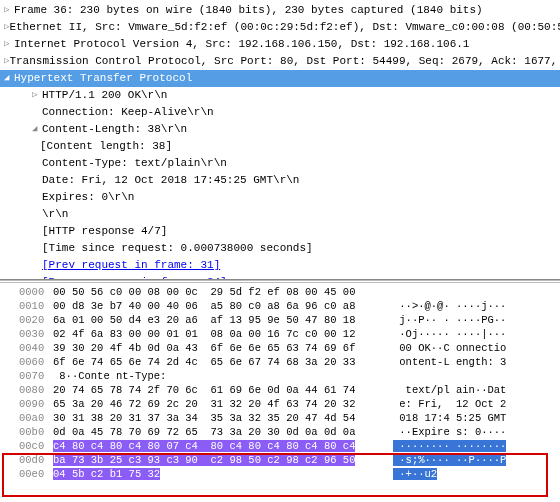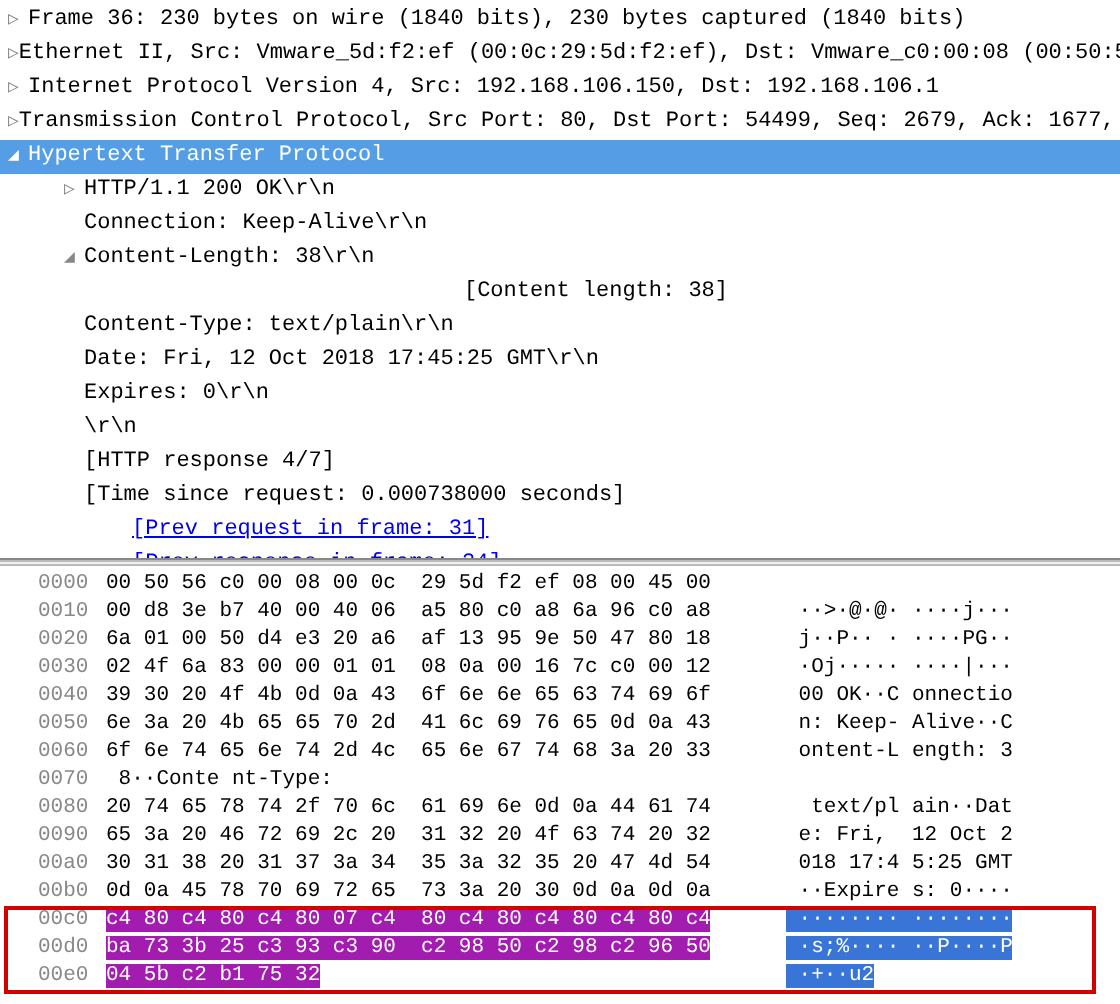--- a/index.html
+++ b/index.html
@@ -21,51 +21,50 @@
   .tree-line {
     white-space: nowrap;
     padding: 1px 4px;
     line-height: 15px;
     display: flex;
     align-items: center;
   }
   .arrow { display: inline-block; width: 10px; color: #888; font-size: 9px; }
   .indent1 { padding-left: 4px; }
   .indent3 { padding-left: 32px; }
-  .indent4 { padding-left: 30px; justify-content: center; }
+  .indent4 { padding-left: 30px; }
   .highlight {
     background: #559ee6;
     color: #fff;
   }
   .link {
     color: #0000ee;
     text-decoration: underline;
     cursor: pointer;
-    margin-left: 24px;
   }
   .divider {
     height: 3px;
     background: linear-gradient(to bottom, #ddd, #fff, #ddd);
     border-top: 1px solid #bbb;
     border-bottom: 1px solid #bbb;
   }
   .hex-pane {
     padding: 2px 19px;
     position: relative;
   }
   .hex-row {
     display: flex;
     white-space: pre;
     line-height: 14px;
     font-size: 10.5px;
   }
   .hex-offset { color: #888; width: 34px; flex-shrink: 0; }
   .hex-bytes { width: 340px; flex-shrink: 0; }
   .hex-ascii { flex: 1; overflow: hidden; }
-  .sel { background: #a21caf; color: #fff; }
+  .sel { background: #8b5cf6; color: #fff; }
   .sel-ascii { background: #3875d6; color: #fff; }
   .red-box {
     position: absolute;
     border: 2px solid #d40000;
     pointer-events: none;
   }
 </style>
 </head>
 <body>
 
@@ -142,21 +141,20 @@
 
 <div class="divider"></div>
 
 <div class="hex-pane">
   <div id="hex-normal">
       <div class="hex-row"><span class="hex-offset">0000</span><span class="hex-bytes">00 50 56 c0 00 08 00 0c  29 5d f2 ef 08 00 45 00 </span></div>
       <div class="hex-row"><span class="hex-offset">0010</span><span class="hex-bytes">00 d8 3e b7 40 00 40 06  a5 80 c0 a8 6a 96 c0 a8 </span><span class="hex-ascii"> ··&gt;·@·@· ····j···</span></div>
       <div class="hex-row"><span class="hex-offset">0020</span><span class="hex-bytes">6a 01 00 50 d4 e3 20 a6  af 13 95 9e 50 47 80 18 </span><span class="hex-ascii"> j··P·· · ····PG··</span></div>
       <div class="hex-row"><span class="hex-offset">0030</span><span class="hex-bytes">02 4f 6a 83 00 00 01 01  08 0a 00 16 7c c0 00 12 </span><span class="hex-ascii"> ·Oj····· ····|···</span></div>
       <div class="hex-row"><span class="hex-offset">0040</span><span class="hex-bytes">39 30 20 4f 4b 0d 0a 43  6f 6e 6e 65 63 74 69 6f </span><span class="hex-ascii"> 00 OK··C onnectio</span></div>
-      <div class="hex-row"><span class="hex-offset">0050</span><span class="hex-bytes">6e 3a 20 4b 65 65 70 2d  41 6c 69 76 65 0d 0a 43 </span><span class="hex-ascii"> n: Keep- Alive··C</span></div>
       <div class="hex-row"><span class="hex-offset">0060</span><span class="hex-bytes">6f 6e 74 65 6e 74 2d 4c  65 6e 67 74 68 3a 20 33 </span><span class="hex-ascii"> ontent-L ength: 3</span></div>
       <div class="hex-row"><span class="hex-offset">0070</span><span class="hex-ascii"> 8··Conte nt-Type:</span></div>
       <div class="hex-row"><span class="hex-offset">0080</span><span class="hex-bytes">20 74 65 78 74 2f 70 6c  61 69 6e 0d 0a 44 61 74 </span><span class="hex-ascii">  text/pl ain··Dat</span></div>
       <div class="hex-row"><span class="hex-offset">0090</span><span class="hex-bytes">65 3a 20 46 72 69 2c 20  31 32 20 4f 63 74 20 32 </span><span class="hex-ascii"> e: Fri,  12 Oct 2</span></div>
       <div class="hex-row"><span class="hex-offset">00a0</span><span class="hex-bytes">30 31 38 20 31 37 3a 34  35 3a 32 35 20 47 4d 54 </span><span class="hex-ascii"> 018 17:4 5:25 GMT</span></div>
       <div class="hex-row"><span class="hex-offset">00b0</span><span class="hex-bytes">0d 0a 45 78 70 69 72 65  73 3a 20 30 0d 0a 0d 0a </span><span class="hex-ascii"> ··Expire s: 0····</span></div>
     </div>
   <div id="hex-selected">
       <div class="hex-row"><span class="hex-offset">00c0</span><span class="hex-bytes"><span class="sel">c4 80 c4 80 c4 80 07 c4  80 c4 80 c4 80 c4 80 c4</span> </span><span class="hex-ascii"><span class="sel-ascii"> ········ ········</span></span></div>
       <div class="hex-row"><span class="hex-offset">00d0</span><span class="hex-bytes"><span class="sel">ba 73 3b 25 c3 93 c3 90  c2 98 50 c2 98 c2 96 50</span> </span><span class="hex-ascii"><span class="sel-ascii"> ·s;%···· ··P····P</span></span></div>

